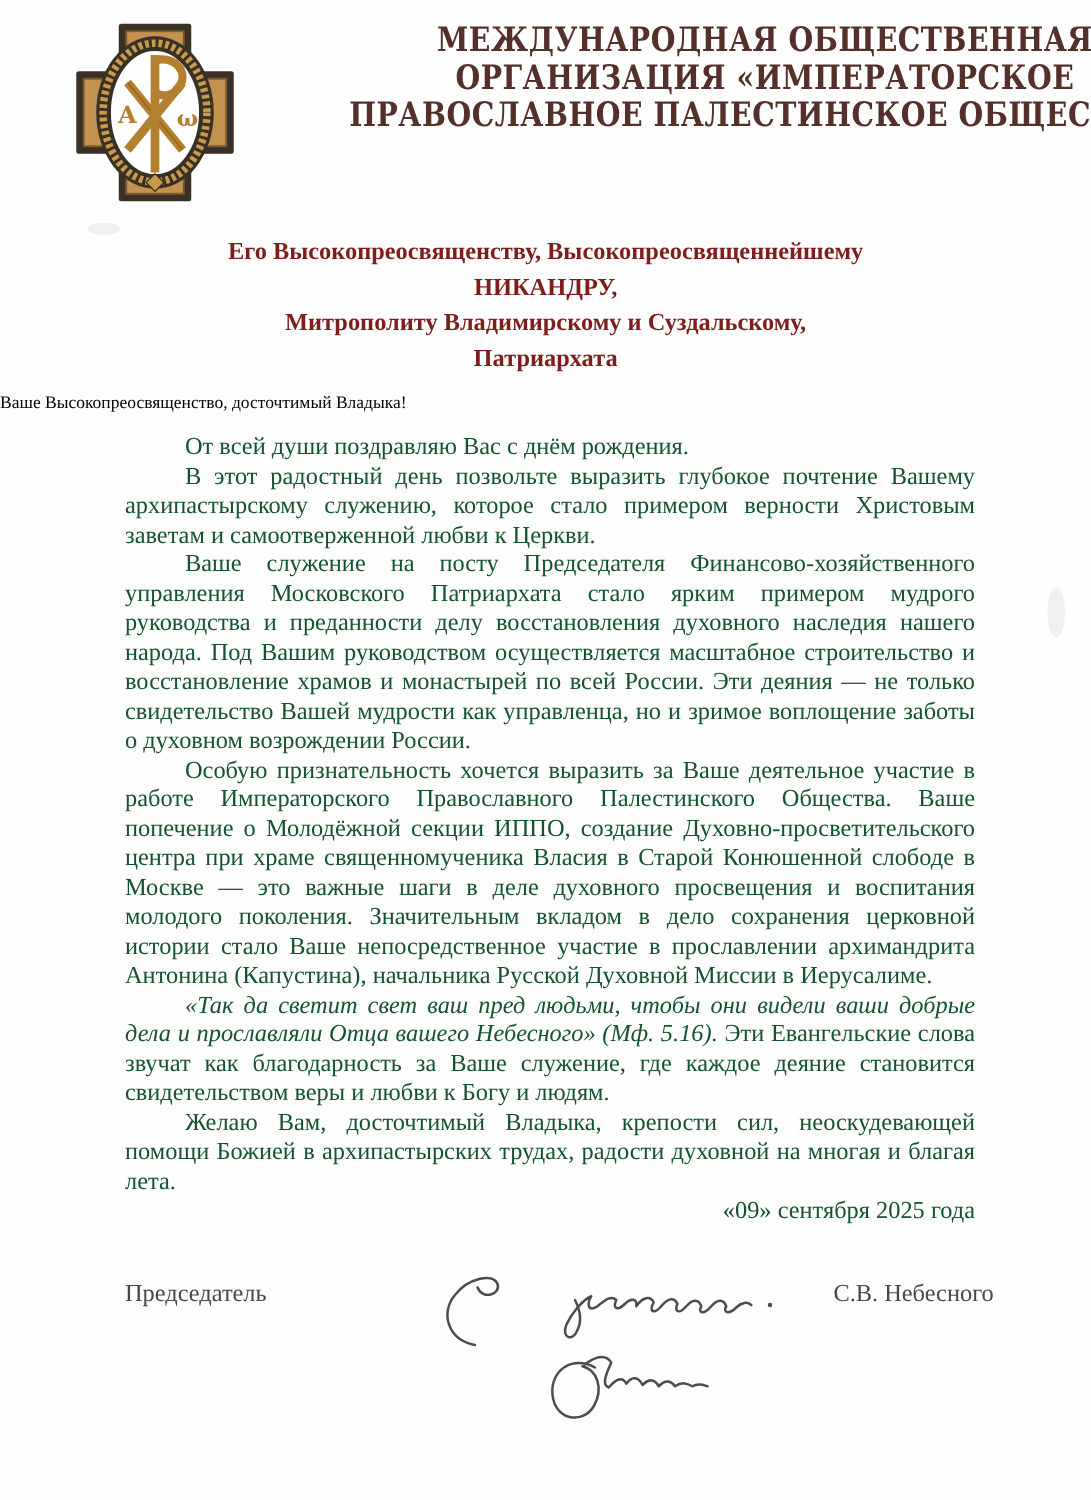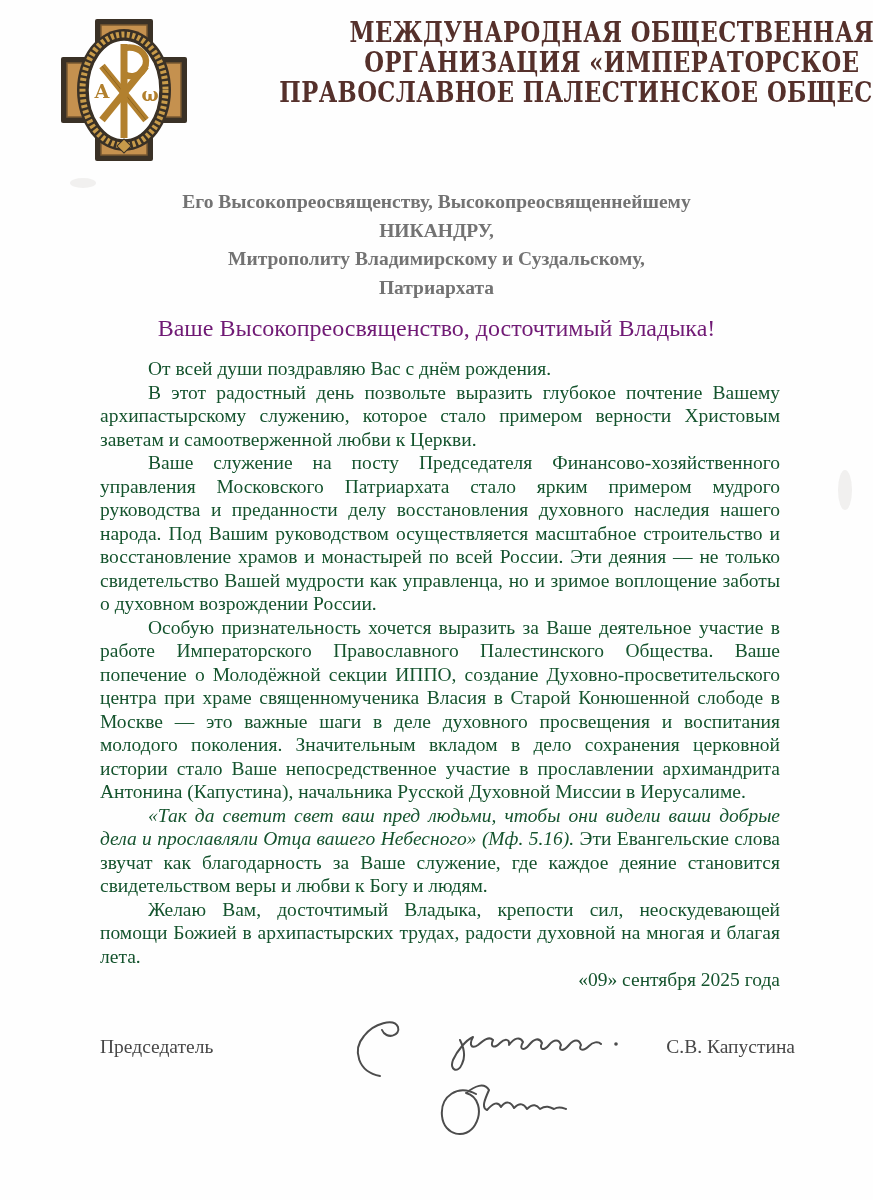--- a/index.html
+++ b/index.html
@@ -30,27 +30,26 @@
     transform-origin:center;
     white-space:nowrap;
   }
   
   .addressee{
     margin-top:20px;
     text-align:center;
     font-weight:bold;
     font-size:19.5px;
     line-height:28.5px;
-    color:#737373;
+    color:#7f1d1d;
   }
   .salutation{
     margin-top:13px;
-    text-align:center;
-    font-size:24px;
-    color:#701a75;
+    font-size:14px;
+    color:#000000;
   }
   
   .body-text{
     margin-top:15px;
     padding:0 93px 0 100px;
     font-size:19.5px;
     line-height:23.5px;
     text-align:justify;
     color:#14532d;
   }
@@ -130,21 +129,21 @@
     <p>В этот радостный день позвольте выразить глубокое почтение Вашему архипастырскому служению, которое стало примером верности Христовым заветам и самоотверженной любви к Церкви.</p>
     <p>Ваше служение на посту Председателя Финансово-хозяйственного управления Московского Патриархата стало ярким примером мудрого руководства и преданности делу восстановления духовного наследия нашего народа. Под Вашим руководством осуществляется масштабное строительство и восстановление храмов и монастырей по всей России. Эти деяния — не только свидетельство Вашей мудрости как управленца, но и зримое воплощение заботы о духовном возрождении России.</p>
     <p>Особую признательность хочется выразить за Ваше деятельное участие в работе Императорского Православного Палестинского Общества. Ваше попечение о Молодёжной секции ИППО, создание Духовно-просветительского центра при храме священномученика Власия в Старой Конюшенной слободе в Москве — это важные шаги в деле духовного просвещения и воспитания молодого поколения. Значительным вкладом в дело сохранения церковной истории стало Ваше непосредственное участие в прославлении архимандрита Антонина (Капустина), начальника Русской Духовной Миссии в Иерусалиме.</p>
     <p><span class="quote">«Так да светит свет ваш пред людьми, чтобы они видели ваши добрые дела и прославляли Отца вашего Небесного» (Мф. 5.16).</span><span> Эти Евангельские слова звучат как благодарность за Ваше служение, где каждое деяние становится свидетельством веры и любви к Богу и людям.</span></p>
     <p>Желаю Вам, досточтимый Владыка, крепости сил, неоскудевающей помощи Божией в архипастырских трудах, радости духовной на многая и благая лета.</p>
     <p class="date-line">«09» сентября 2025 года</p>
   </div>
 
   <div class="sig-area">
     <span>Председатель</span>
-    <span>С.В. Капустина</span>
+    <span>С.В. Небесного</span>
   </div>
 
   <svg class="handwriting" viewBox="0 0 336 152" aria-label="С Уважением.">
 
     <path d="M 52,64 C 30,60 24,38 36,24 C 46,11 66,6 70,15 C 73,24 58,28 54,18"></path>
 
     <path d="M 132,28 C 136,36 138,44 134,52 C 130,62 121,58 125,48 C 129,39 138,28 145,25 C 141,32 143,38 150,33 C 156,28 161,24 165,28 C 162,35 166,37 172,31 C 177,26 182,27 181,33 C 186,26 192,24 195,30 C 191,37 195,40 201,33 C 206,27 211,25 214,31 C 211,37 215,40 221,33 C 226,27 231,27 233,33 C 230,39 235,40 241,33 C 246,27 251,27 253,33 C 250,38 255,40 261,34 C 265,30 270,29 273,32"></path>
     <circle cx="288" cy="32" r="1.8" fill="#4c4c4c" stroke="none"></circle>
 
     <path d="M 148,82 C 130,72 112,84 114,104 C 116,124 138,128 147,113 C 155,99 150,84 138,81 C 147,74 156,70 161,78 C 157,87 153,96 159,98 C 165,91 170,89 173,95 C 178,88 183,90 186,96 C 192,90 196,92 199,97 C 205,91 209,93 212,97 C 218,93 222,95 226,97 C 231,94 235,96 238,97"></path>

